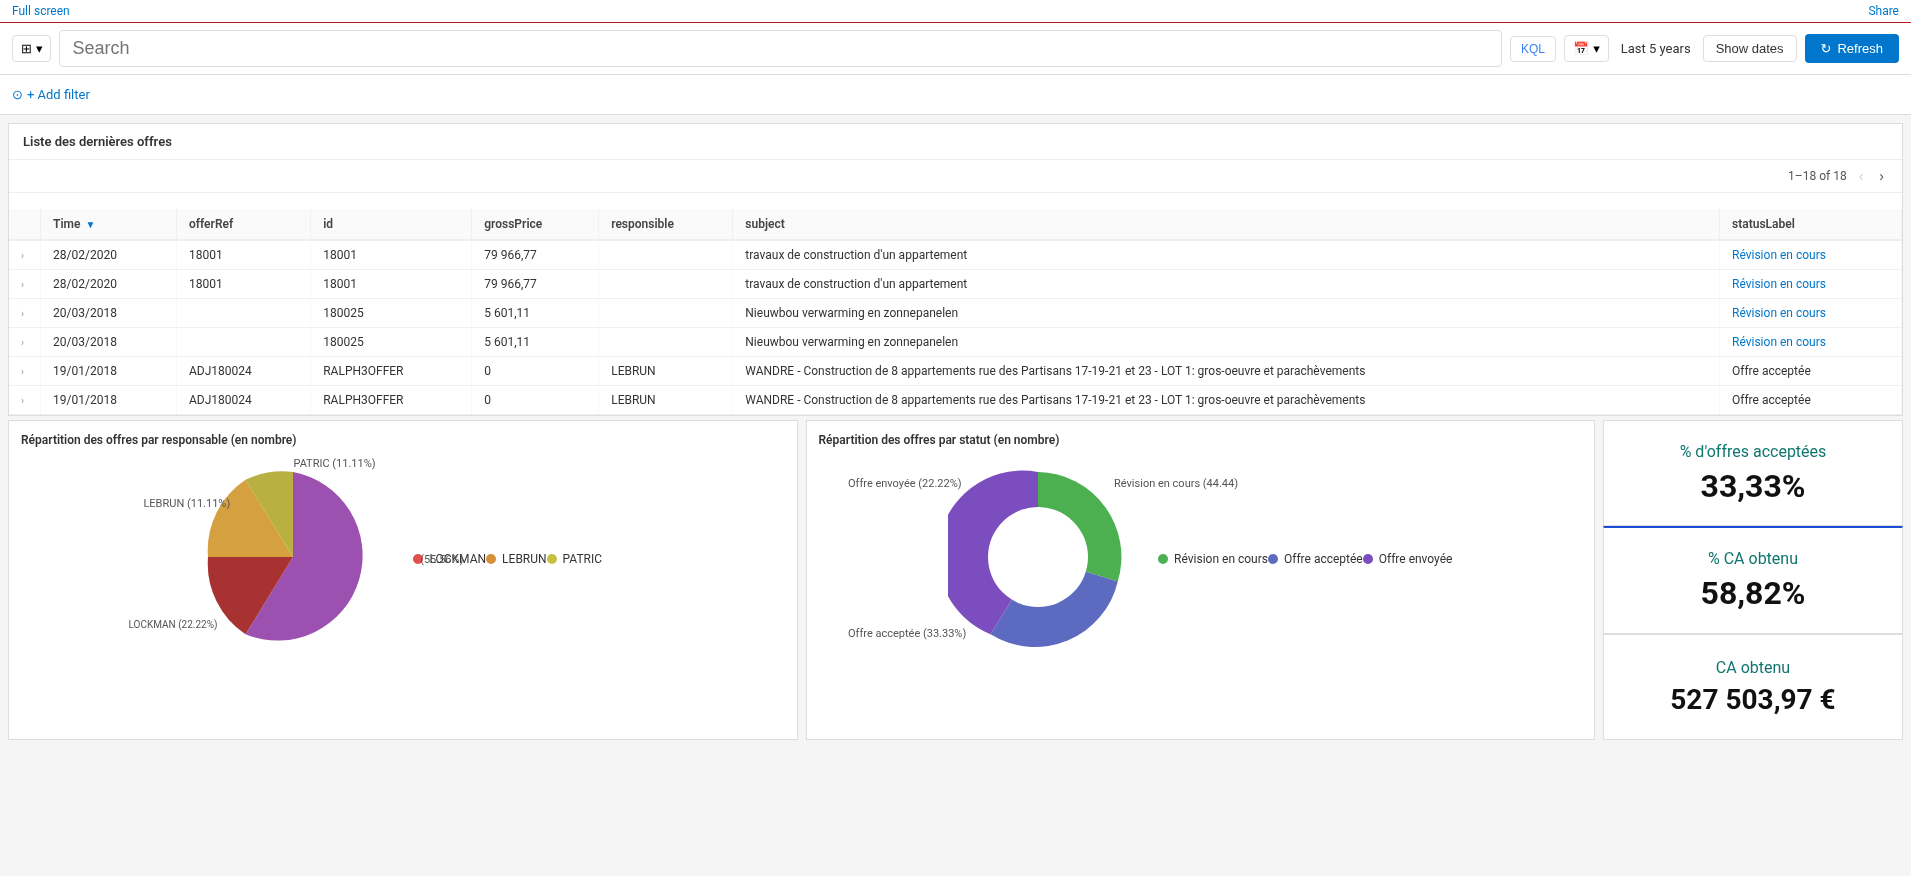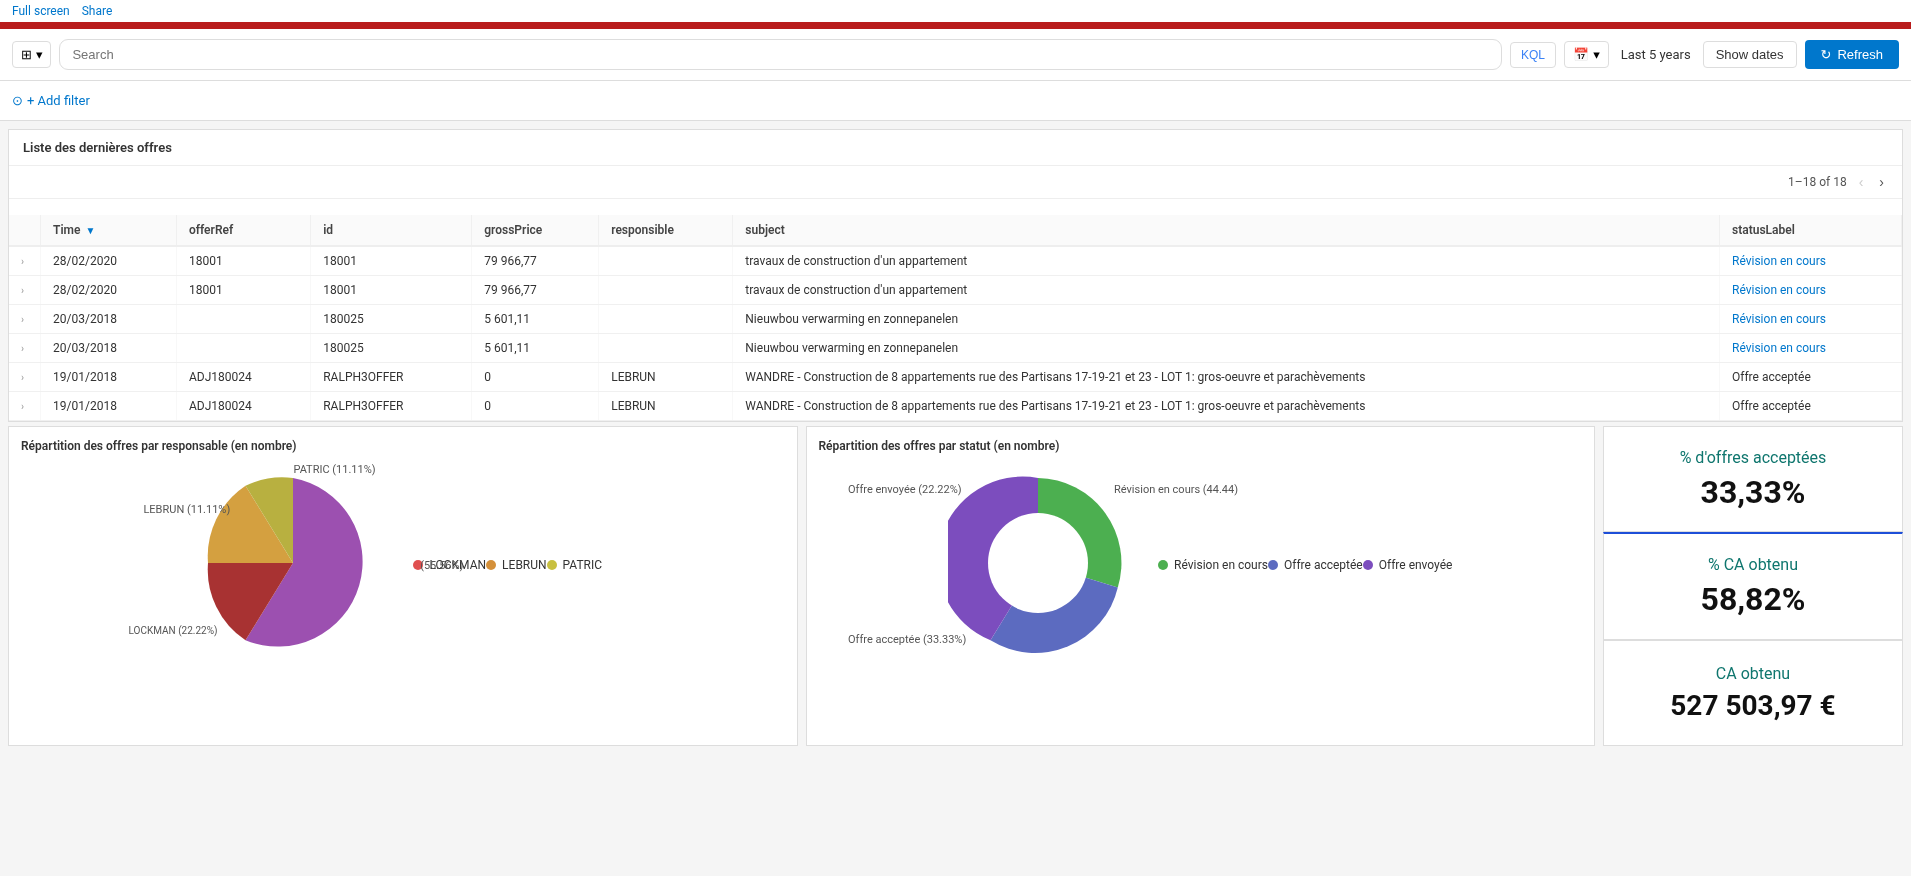--- a/index.html
+++ b/index.html
@@ -1,20 +1,20 @@
 <!DOCTYPE html>
 <html><head>
   <meta charset="utf-8">
   <style>
     * { box-sizing: border-box; margin: 0; padding: 0; }
     body { font-family: -apple-system, BlinkMacSystemFont, 'Segoe UI', Roboto, sans-serif; font-size: 13px; color: #333; background: #f5f5f5; }
     
     .top-bar { display: flex; align-items: center; background: #fff; border-bottom: 1px solid #ddd; padding: 6px 12px; gap: 8px; height: 52px; }
     .menu-btn { display: flex; align-items: center; gap: 4px; border: 1px solid #ddd; border-radius: 4px; padding: 5px 8px; cursor: pointer; background: #fff; font-size: 13px; }
-    .search-box { flex: 1; border: 1px solid #ddd; border-radius: 9px; padding: 7px 12px; font-size: 13px; outline: none; }
+    .search-box { flex: 1; border: 1px solid #ddd; border-radius: 4px; padding: 7px 12px; font-size: 18px; outline: none; }
     .kql-btn { border: 1px solid #ddd; border-radius: 4px; padding: 5px 10px; cursor: pointer; background: #fff; font-size: 12px; color: #3b82f6; }
     .calendar-btn { display: flex; align-items: center; gap: 4px; border: 1px solid #ddd; border-radius: 4px; padding: 5px 8px; cursor: pointer; background: #fff; font-size: 13px; }
     .date-range { font-size: 13px; color: #333; padding: 0 4px; }
     .show-dates-btn { border: 1px solid #ddd; border-radius: 4px; padding: 5px 12px; cursor: pointer; background: #fff; font-size: 13px; color: #333; }
     .refresh-btn { display: flex; align-items: center; gap: 6px; background: #0077cc; color: #fff; border: none; border-radius: 4px; padding: 7px 16px; cursor: pointer; font-size: 13px; font-weight: 500; }
     
     .filter-bar { display: flex; align-items: center; background: #fff; border-bottom: 1px solid #ddd; padding: 6px 12px; height: 40px; }
     .filter-icon { color: #0077cc; margin-right: 4px; cursor: pointer; }
     .add-filter { color: #0077cc; cursor: pointer; font-size: 13px; }
     
@@ -44,21 +44,21 @@
     .stat-panel + .stat-panel { border-top: none; }
     .stat-label { font-size: 16px; color: #0f766e; margin-bottom: 6px; }
     .stat-value { font-size: 32px; font-weight: 700; color: #111; }
     .stat-value-lg { font-size: 28px; font-weight: 700; color: #111; }
     
     .chart-title { font-size: 12px; font-weight: 600; margin-bottom: 10px; color: #333; }
     .legend { display: flex; flex-direction: row; font-size: 12px; }
     .legend-item { display: flex; align-items: center; gap: 6px; }
     .legend-dot { width: 10px; height: 10px; border-radius: 50%; flex-shrink: 0; }
     
-    .nav-links { display: flex; gap: 12px; padding: 4px 12px; background: #fff; border-bottom: 7px solid #b91c1c; font-size: 12px; }
+    .nav-links { display: flex; gap: 12px; padding: 4px 12px; background: #fff; border-bottom: 1px solid #b91c1c; font-size: 12px; justify-content: space-between; }
     .nav-link { color: #0077cc; cursor: pointer; text-decoration: none; }
   </style>
 </head>
 <body>
 
 <div class="nav-links">
   <a class="nav-link">Full screen</a>
   <a class="nav-link">Share</a>
 </div>
 

